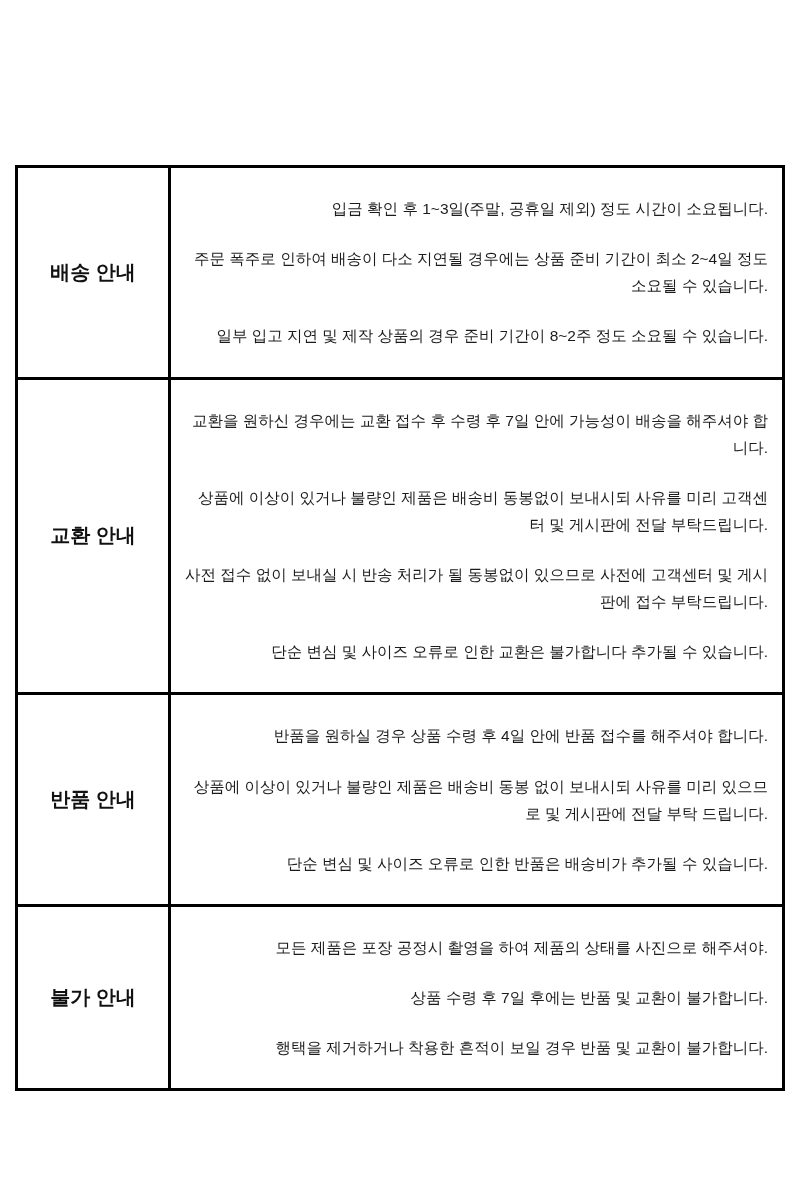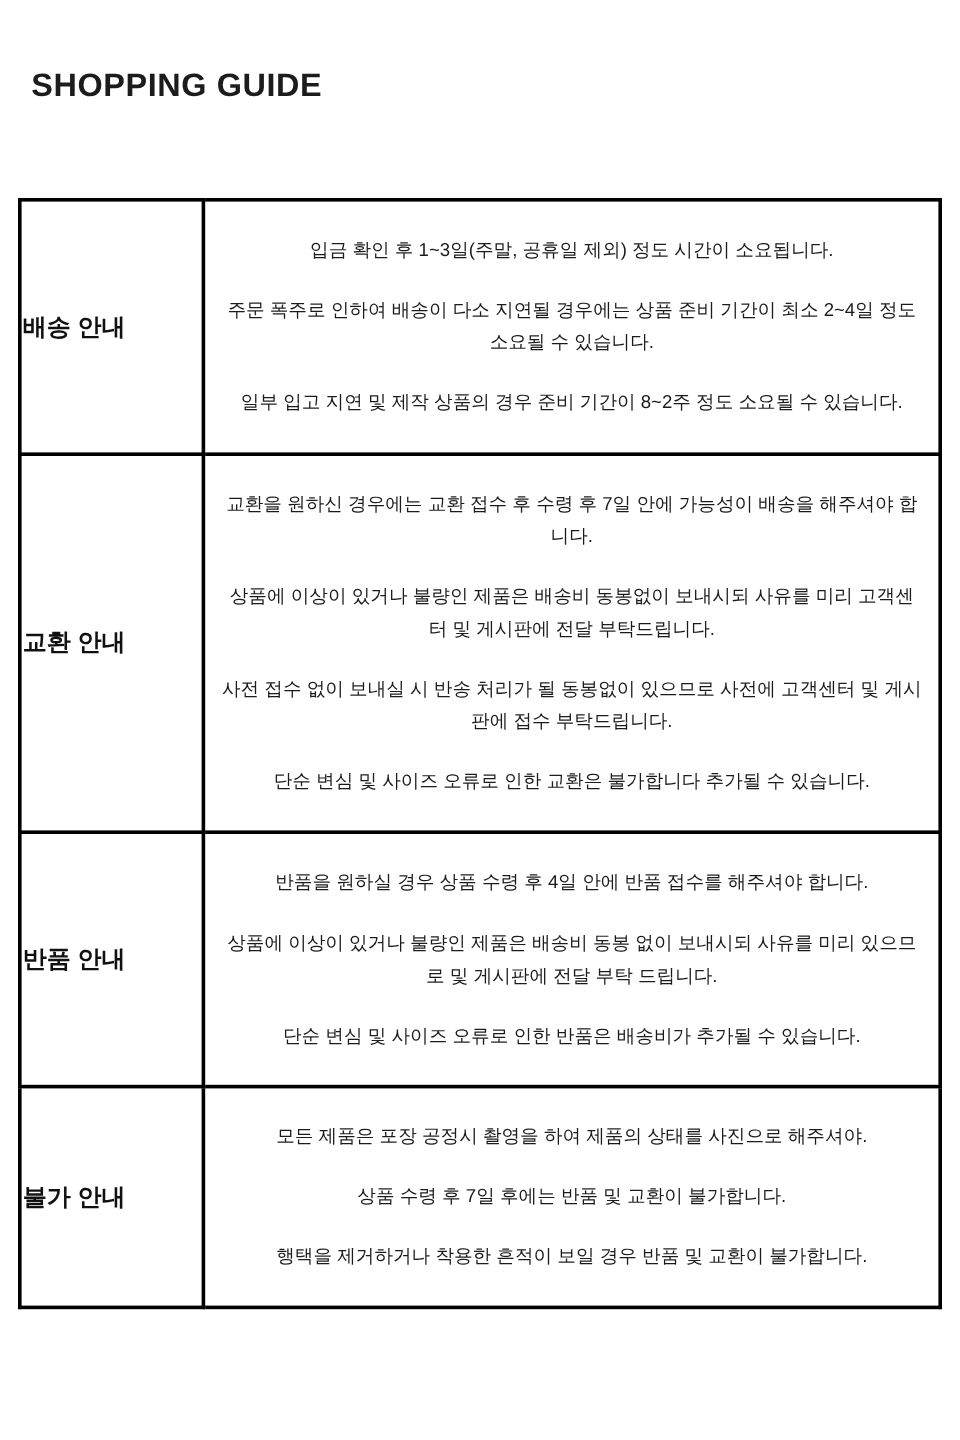--- a/index.html
+++ b/index.html
@@ -33,46 +33,46 @@
     border-collapse: collapse;
     table-layout: fixed;
   }
   table.guide-table td {
     border: 3px solid #000000;
     vertical-align: middle;
     background: #ffffff;
   }
   td.label-cell {
     width: 148px;
+    text-align: center;
     font-weight: bold;
     font-size: 20px;
     color: #111111;
   }
   td.content-cell {
-    text-align: center;
+    text-align: right;
     font-size: 15.5px;
     color: #1b1b1b;
     padding: 4px 14px;
     margin-top: 16px;
   }
   td.content-cell p {
     margin: 23px 0;
     line-height: 1.75;
   }
   .row-shipping  { height: 181px; }
   .row-exchange  { height: 251px; }
   .row-return    { height: 189px; }
   .row-unable    { height: 164px; }
 </style>
 </head>
 <body>
 
 <div class="page">
 
-  <div class="page-title">SHOPPING GUIDE</div>
 
   <table class="guide-table">
     <tbody>
       <tr class="row-shipping">
         <td class="label-cell">배송 안내</td>
         <td class="content-cell">
           <p>입금 확인 후 1~3일(주말, 공휴일 제외) 정도 시간이 소요됩니다.</p>
           <p>주문 폭주로 인하여 배송이 다소 지연될 경우에는 상품 준비 기간이 최소 2~4일 정도 소요될 수 있습니다.</p>
           <p>일부 입고 지연 및 제작 상품의 경우 준비 기간이 8~2주 정도 소요될 수 있습니다.</p>
         </td>

